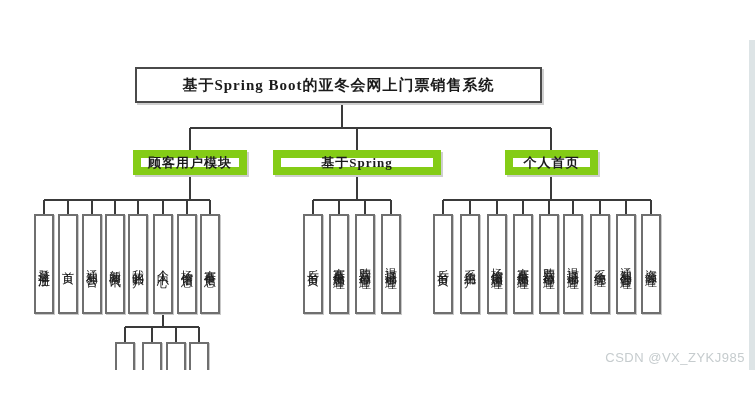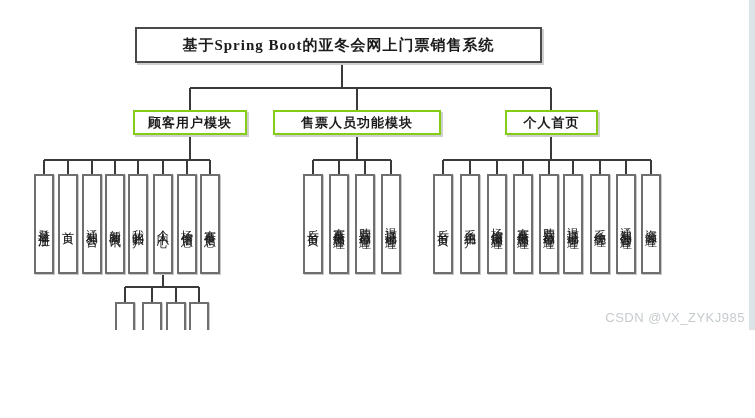--- a/index.html
+++ b/index.html
@@ -1,30 +1,30 @@
 <!DOCTYPE html>
 <html><head>
 <meta charset="utf-8">
 <style>
   html,body{margin:0;padding:0;background:#ffffff;}
   .stage{
     position:relative;width:755px;height:330px;background:#ffffff;overflow:hidden;
-    font-family:"Liberation Serif","DejaVu Serif",serif;color:#1b1b1b;
+    font-family:"Liberation Serif","DejaVu Serif",serif;color:#1b1b1b;margin-top:40px;
   }
   .wires{position:absolute;left:0;top:0;pointer-events:none;}
   .wires path{stroke:#3a3a3a;stroke-width:1.4;fill:none;shape-rendering:crispEdges;}
   .titlebox{
     position:absolute;left:135px;top:27px;width:407px;height:36px;box-sizing:border-box;
     border:2px solid #4a4a4a;background:#fff;box-shadow:2px 2px 0 #cfcfcf;
     display:flex;align-items:center;justify-content:center;
     font-size:15px;font-weight:600;letter-spacing:1px;white-space:pre;
   }
   .module{
     position:absolute;top:110px;height:25px;box-sizing:border-box;
-    border:2px solid #84cc16;background:#fff;box-shadow:2px 2px 0 #cfcfcf;
+    border:8px solid #84cc16;background:#fff;box-shadow:2px 2px 0 #cfcfcf;
     display:flex;align-items:center;justify-content:center;
     font-size:13px;font-weight:600;letter-spacing:1px;
   }
   .leaf{
     position:absolute;top:174px;height:100px;width:20px;box-sizing:border-box;
     border:2px solid #6f6f6f;background:#fff;box-shadow:1px 1px 0 #c9c9c9;
     display:flex;align-items:center;justify-content:center;
     writing-mode:vertical-rl;text-orientation:upright;
     font-size:12px;letter-spacing:2px;line-height:1;
   }
@@ -50,21 +50,21 @@
     <path d="M357 135 V160 M313 160 H391 M313 160 V174 M339 160 V174 M365 160 V174 M391 160 V174"></path>
 
     <path d="M551 135 V160 M443 160 H651 M443 160 V174 M470 160 V174 M497 160 V174 M523 160 V174 M549 160 V174 M573 160 V174 M600 160 V174 M626 160 V174 M651 160 V174"></path>
 
     <path d="M163 274 V287 M125 287 H199 M125 287 V302 M152 287 V302 M176 287 V302 M199 287 V302"></path>
   </svg>
 
   <div class="titlebox">基于Spring Boot的亚冬会网上门票销售系统</div>
 
   <div class="module" style="left:133px;width:114px">顾客用户模块</div>
-  <div class="module" style="left:273px;width:168px">售票人员功能模块</div>
+  <div class="module" style="left:273px;width:168px">基于Spring</div>
   <div class="module" style="left:505px;width:93px">个人首页</div>
 
   <div class="leaf" style="left:34px">登录注册</div>
   <div class="leaf" style="left:58px">首页</div>
   <div class="leaf" style="left:82px">通知公告</div>
   <div class="leaf" style="left:105px">新闻资讯</div>
   <div class="leaf" style="left:128px">我的账户</div>
   <div class="leaf" style="left:153px">个人中心</div>
   <div class="leaf" style="left:177px">场馆信息</div>
   <div class="leaf" style="left:200px">赛事信息</div>

